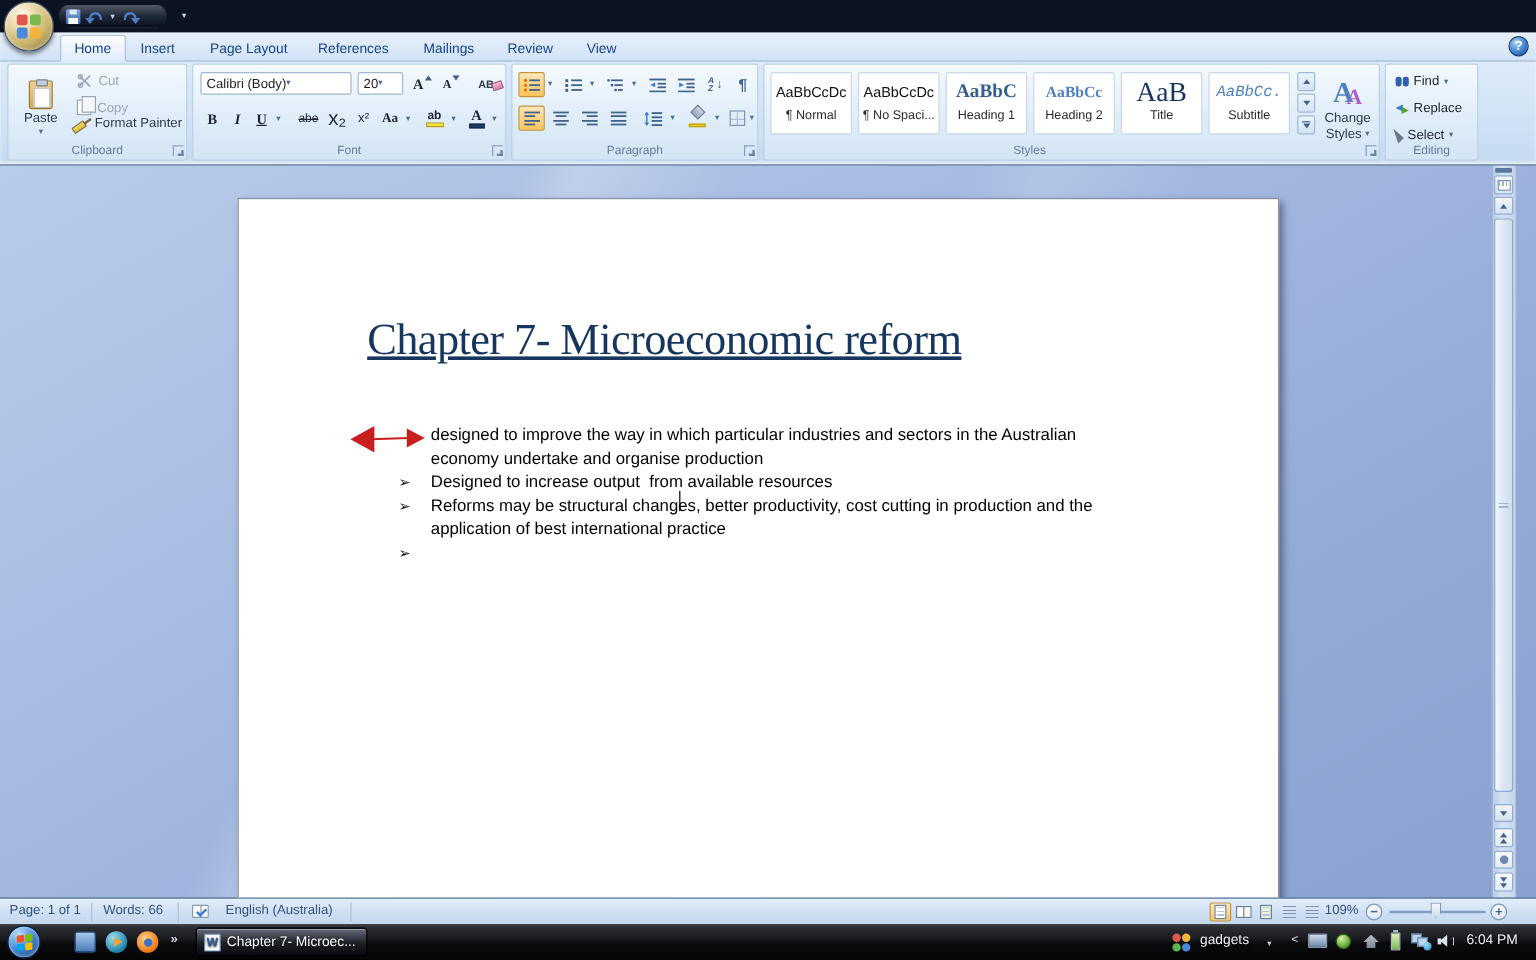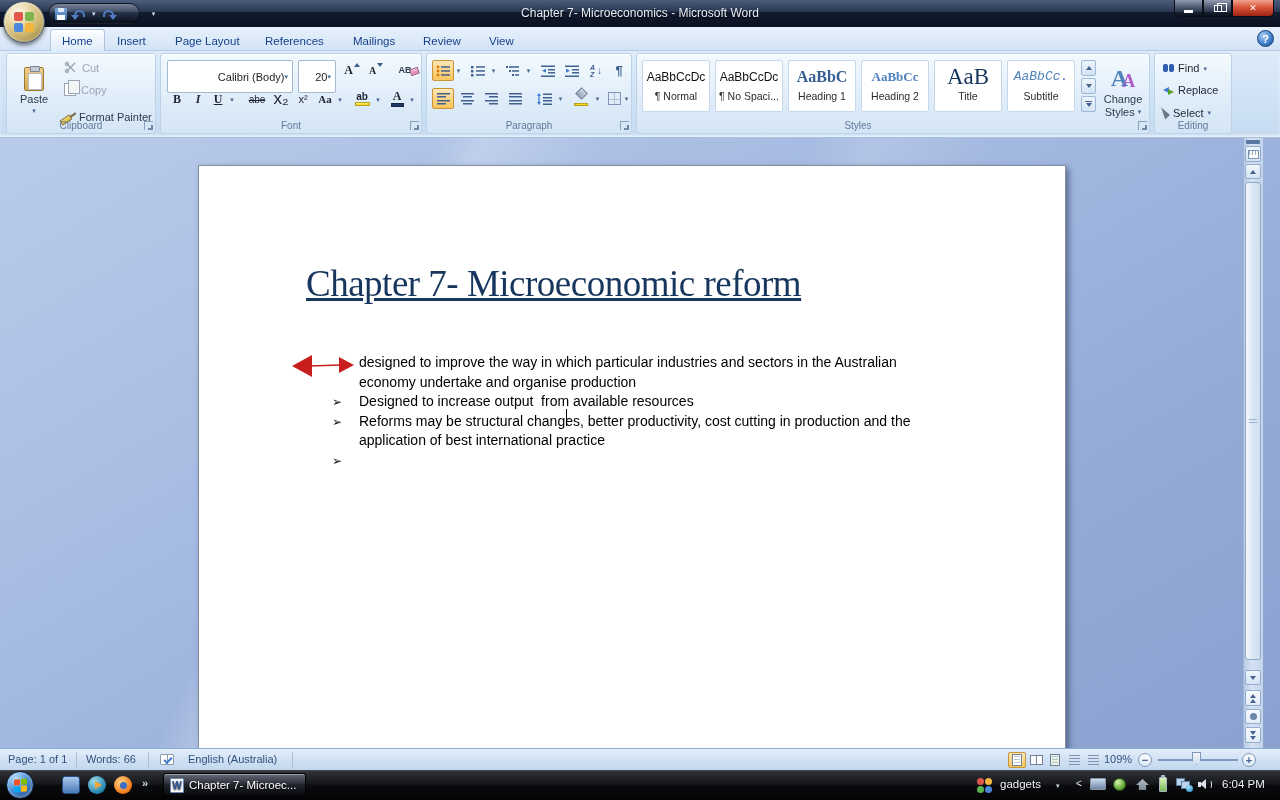--- a/index.html
+++ b/index.html
@@ -66,21 +66,21 @@
     box-shadow:inset 0 -2px 3px rgba(255,255,255,.6);}
   .rgroup{position:absolute;top:2px;height:81px;border:1px solid #bcd2e8;border-radius:3px;
     background:linear-gradient(#f4fafe,#e0edf9 55%,#d4e5f5);box-shadow:inset 0 1px 0 #fff;}
   .rlabel{position:absolute;bottom:2px;left:0;right:0;text-align:center;font-size:10px;color:#64799c;}
   .launcher{position:absolute;right:2px;bottom:3px;width:9px;height:9px;
     border-top:1px solid #8aa0bd;border-left:1px solid #8aa0bd;}
   .launcher::after{content:"";position:absolute;right:0;bottom:0;width:3px;height:3px;
     border-right:2px solid #6e87a8;border-bottom:2px solid #6e87a8;}
   .dd{font-size:7px;color:#4a6a94;line-height:1;}
   .combo{background:#fff;border:1px solid #a3b8d1;border-radius:2px;display:flex;
-    align-items:center;font-size:11px;color:#1e1e1e;padding:0 4px;height:33px;justify-content:flex-end;}
+    align-items:center;font-size:11px;color:#1e1e1e;padding:0 4px;height:19px;}
   .sbtn{position:absolute;display:flex;align-items:center;justify-content:center;gap:1px;
     border:1px solid transparent;border-radius:2px;}
   .toggle-on{background:linear-gradient(#fde8b8,#fbd68a 45%,#f9c55d);border:1px solid #c79436;}
   .glyphB{font-weight:bold;font-size:12px;color:#1e2430;font-family:"Liberation Serif",serif;}
   .grayed{color:#9aa6b5;}
 
   
   .icon-clipboard{width:20px;height:24px;border:1px solid #9a7a2e;border-radius:2px;position:relative;
     background:linear-gradient(#f0cf8e,#d9a94e);}
   .icon-clipboard::before{content:"";position:absolute;left:5px;top:-2px;width:8px;height:4px;
@@ -270,34 +270,20 @@
   .icon-speaker b{position:absolute;left:2px;top:0;width:0;height:0;
     border-right:6px solid #dde3ec;border-top:5.5px solid transparent;border-bottom:5.5px solid transparent;}
   .icon-speaker em{position:absolute;left:9px;top:1px;width:5px;height:9px;border:1.5px solid transparent;
     border-right-color:#dde3ec;border-radius:50%;}
 </style>
 </head>
 <body>
 
 <div id="screen">
 
-  <div class="titlebar">
-    <div class="title-text">Chapter 7- Microeconomics - Microsoft Word</div>
-    <div class="winbtns">
-      <div class="winbtn min">
-          <span class="min-glyph"></span>
-        </div>
-      <div class="winbtn">
-          <span class="restore-glyph"></span>
-        </div>
-      <div class="winbtn close">
-          <span>✕</span>
-        </div>
-    </div>
-  </div>
 
   <div class="orb">
     <span class="orb-logo">
       <span style="background:#e2574c"></span>
         <span style="background:#7bb64e"></span>
       <span style="background:#4a89dc"></span>
         <span style="background:#f2b53a"></span>
     </span>
   </div>
   <div class="qat">
@@ -346,21 +332,21 @@
             <path d="M2 2 L11 11 M2 11 L11 2" stroke="#9aa6b5" stroke-width="1.4" fill="none"></path>
             <circle cx="3" cy="3" r="1.8" stroke="#9aa6b5" fill="none"></circle>
             <circle cx="3" cy="10" r="1.8" stroke="#9aa6b5" fill="none"></circle>
           </svg>
         <span class="grayed" style="font-size:11px">Cut</span>
       </div>
       <div class="sbtn" style="left:56px;top:28px;gap:5px">
         <span class="icon-copy"></span>
         <span class="grayed" style="font-size:11px">Copy</span>
       </div>
-      <div class="sbtn" style="left:52px;top:56px;gap:7px">
+      <div class="sbtn" style="left:52px;top:42px;gap:7px">
         <span class="icon-brush"></span>
         <span style="font-size:11px;color:#2d3a4e">Format Painter</span>
       </div>
       <div class="rlabel">Clipboard</div>
       <div class="launcher"></div>
     </div>
 
     <div class="rgroup" style="left:160px;width:262px">
       <div class="combo" style="position:absolute;left:6px;top:6px;width:126px">
         <span>Calibri (Body)</span>

